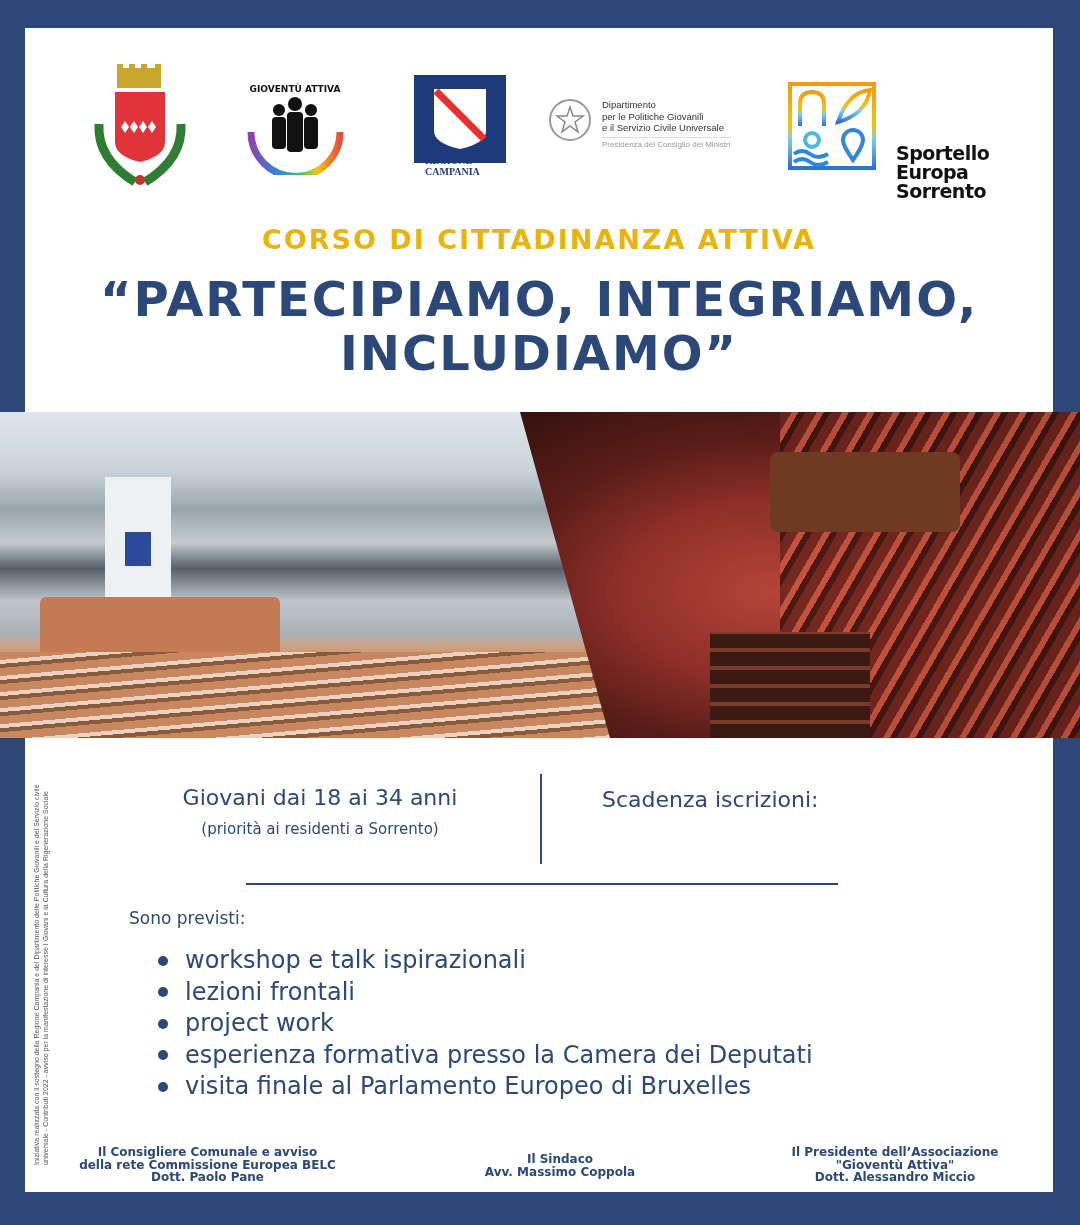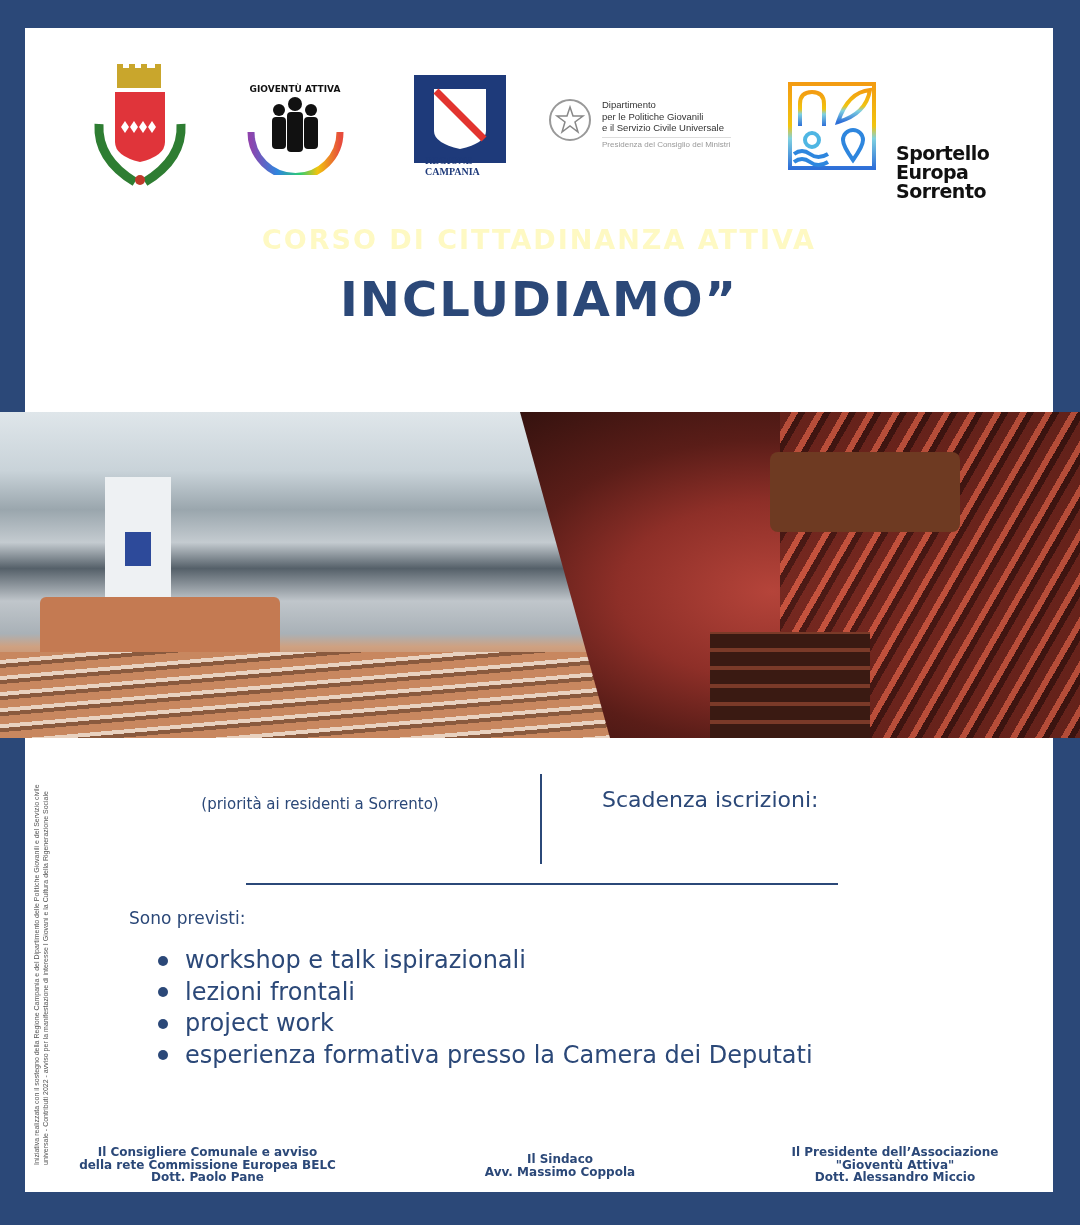--- a/index.html
+++ b/index.html
@@ -17,21 +17,21 @@
     .logo-dipartimento { left: 546px; top: 95px; width: 200px; height: 60px; }
     .logo-sportello { left: 788px; top: 82px; width: 220px; height: 88px; }
 
     .dip-text { position: absolute; left: 56px; top: 4px; font-size: 9.5px; line-height: 11.5px; color: #333; font-family: "Liberation Sans", sans-serif; }
     .dip-text .sub { color: #999; font-size: 8px; margin-top: 3px; border-top: 1px solid #ddd; padding-top: 1px; }
     .spo-text { position: absolute; left: 108px; top: 14px; font-size: 19px; line-height: 19px; font-weight: bold; color: #111; font-family: "DejaVu Sans", sans-serif; letter-spacing: -0.5px; margin-top: 48px; }
 
     .campania-label { position: absolute; left: 15px; bottom: 0; width: 100%; font-family: "Liberation Serif", serif; font-size: 10px; font-weight: bold; color: #1e3a7a; }
 
     
-    .title-small { position: absolute; left: 25px; width: 1028px; top: 224px; text-align: center; font-family: "DejaVu Sans", sans-serif; font-weight: bold; font-size: 27px; letter-spacing: 2px; color: #fef9c3; }
+    .title-small { position: absolute; left: 25px; width: 1028px; top: 224px; text-align: center; font-family: "DejaVu Sans", sans-serif; font-weight: bold; font-size: 27px; letter-spacing: 2px; color: #eab308; }
     .title-big { position: absolute; left: 25px; width: 1028px; top: 272px; text-align: center; font-family: "DejaVu Sans", sans-serif; font-weight: bold; font-size: 48px; line-height: 54px; letter-spacing: 2px; color: #2b4878; }
 
     
     .photo-band { position: absolute; left: 0; top: 412px; width: 1080px; height: 326px; overflow: hidden; }
     .photo-eu { position: absolute; left: 0; top: 0; width: 620px; height: 326px; background: linear-gradient(180deg, #dfe6ea 0%, #c9d3d9 18%, #9aa6ad 30%, #c4cbd0 40%, #556069 48%, #c0c6cb 58%, #a9b1b7 68%, #cfa181 72%, #b97e5c 82%, #caa088 90%, #b5805f 100%); }
     .photo-it { position: absolute; left: 520px; top: 0; width: 560px; height: 326px; clip-path: polygon(0 0, 100% 0, 100% 100%, 90px 100%); background: radial-gradient(ellipse at 45% 55%, #b5443a 0%, #8e2f28 35%, #5a1d18 60%, #2a0f0c 100%); }
     .eu-column { position: absolute; left: 105px; top: 65px; width: 66px; height: 130px; background: #eef1f3; }
     .eu-flag { position: absolute; left: 20px; top: 55px; width: 26px; height: 34px; background: #2d4a9a; }
     .eu-desk { position: absolute; left: 40px; top: 185px; width: 240px; height: 60px; background: #c47a52; border-radius: 6px 6px 0 0; }
     .eu-seat-rows { position: absolute; left: 0; top: 240px; width: 620px; height: 86px; background: repeating-linear-gradient(175deg, #c8875f 0 8px, #e9d2c0 8px 12px, #8a5a3e 12px 16px); }
@@ -154,39 +154,41 @@
   </svg>
   <div class="spo-text">
     <div>Sportello</div>
     <div>Europa</div>
     <div>Sorrento</div>
   </div>
 </div>
 
 <div class="title-small">CORSO DI CITTADINANZA ATTIVA</div>
 <div class="title-big">
+  <div>“PARTECIPIAMO, INTEGRIAMO,</div>
   <div>INCLUDIAMO”</div>
 </div>
 
 <div class="photo-band">
   <div class="photo-eu">
     <div class="eu-column">
       <div class="eu-flag"></div>
     </div>
     <div class="eu-desk"></div>
     <div class="eu-seat-rows"></div>
   </div>
   <div class="photo-it">
     <div class="it-rows"></div>
     <div class="it-desk"></div>
     <div class="it-center-rows"></div>
   </div>
 </div>
 
 <div class="info-left">
+  <div class="main">Giovani dai 18 ai 34 anni</div>
   <div class="sub">(priorità ai residenti a Sorrento)</div>
 </div>
 <div class="info-divider-v"></div>
 <div class="info-right">
   <div>Scadenza iscrizioni:</div>
 </div>
 <div class="info-divider-h"></div>
 
 <div class="list-heading">Sono previsti:</div>
 <ul class="list">
@@ -198,20 +200,24 @@
       <span class="bullet"></span>
       <span>lezioni frontali</span>
     </li>
   <li>
       <span class="bullet"></span>
       <span>project work</span>
     </li>
   <li>
       <span class="bullet"></span>
       <span>esperienza formativa presso la Camera dei Deputati</span>
+    </li>
+  <li>
+      <span class="bullet"></span>
+      <span>visita finale al Parlamento Europeo di Bruxelles</span>
     </li>
 </ul>
 
 <div class="side-note">
   <div>Iniziativa realizzata con il sostegno della Regione Campania e del Dipartimento delle Politiche Giovanili e del Servizio civile</div>
   <div>universale - Contributi 2022 - avviso per la manifestazione di interesse I Giovani e la Cultura della Rigenerazione Sociale</div>
 </div>
 
 <div class="sig sig-1">
   <div>Il Consigliere Comunale e avviso</div>

